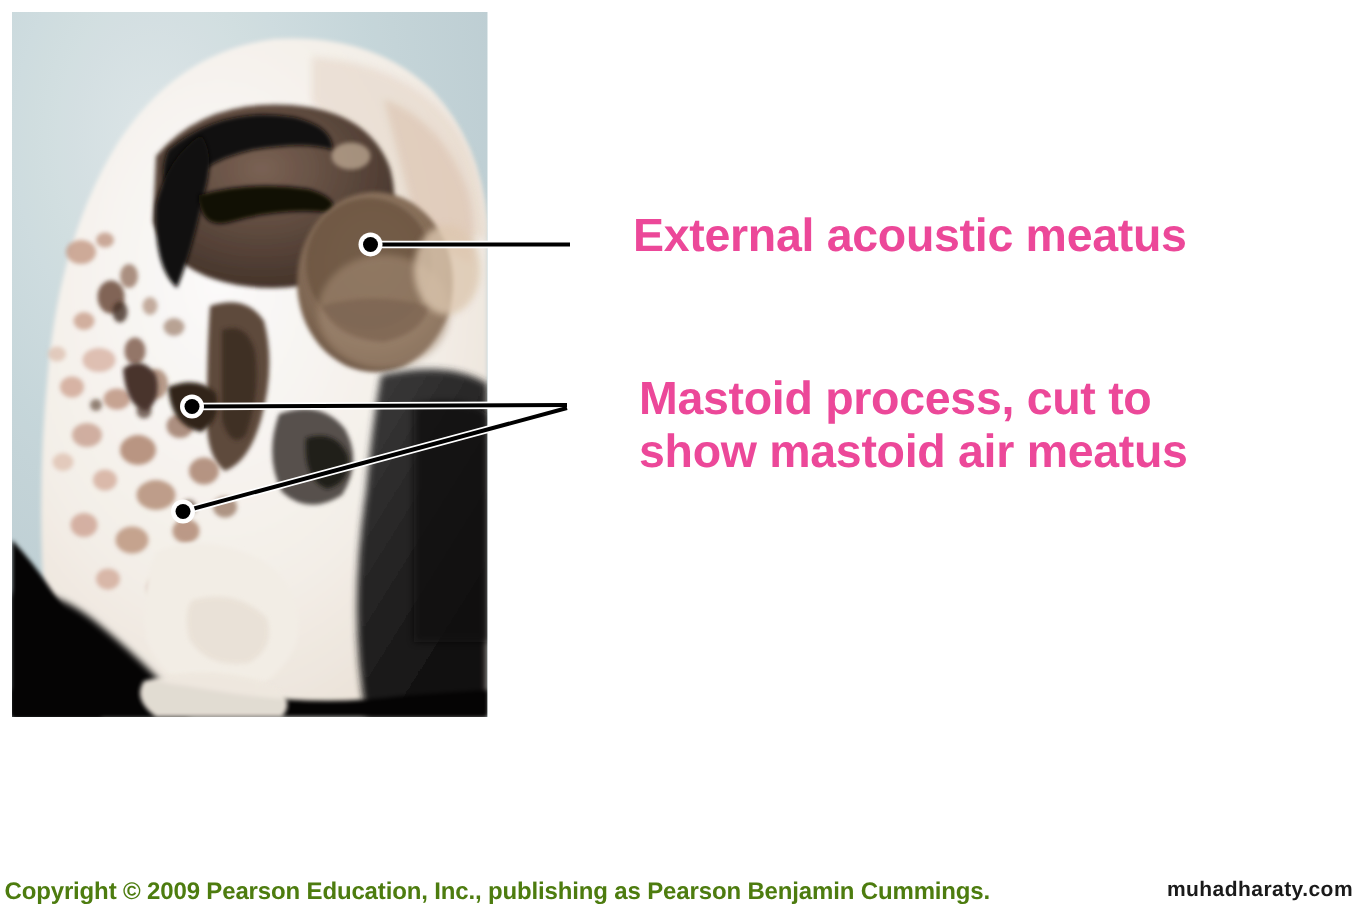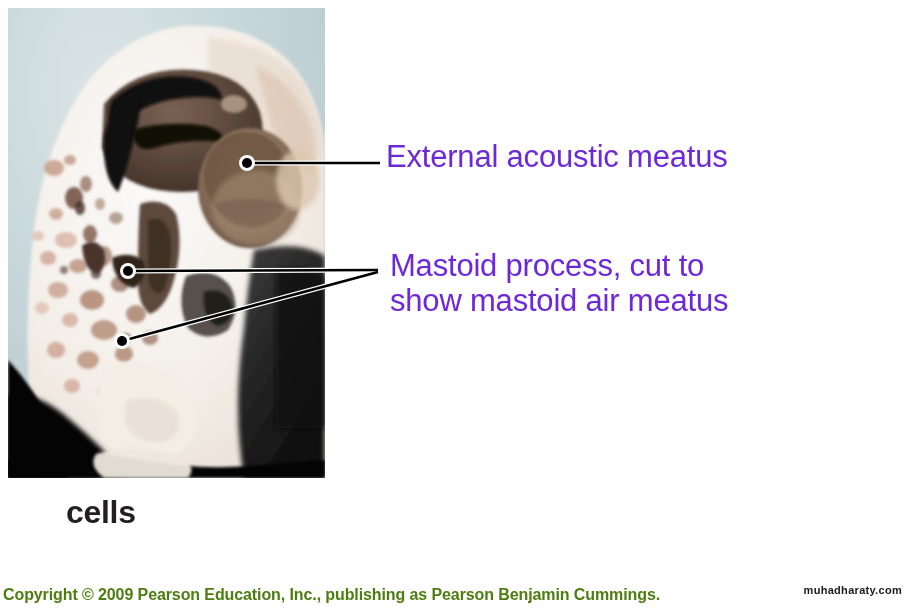--- a/index.html
+++ b/index.html
@@ -32,25 +32,26 @@
   #leaders {
     position: absolute;
     left: 0; top: 0;
     width: 910px; height: 611px;
     pointer-events: none;
   }
 
   
   .callout {
     position: absolute;
-    font-weight: normal;
-    color: #6d28d9;
+    font-weight: bold;
+    color: #ec4899;
     letter-spacing: -0.2px;
     line-height: 1.12;
     white-space: nowrap;
+    margin-left: 36px;
   }
   #label-eam {
     left: 386px;
     top: 140px;
     font-size: 31px;
   }
   #label-mastoid {
     left: 390px;
     top: 249px;
     font-size: 31px;
@@ -83,21 +84,21 @@
     top: 586px;
     font-size: 16px;
     font-weight: bold;
     color: #4d7c0f;
     letter-spacing: -0.1px;
   }
   #watermark {
     position: absolute;
     right: 8px;
     top: 584px;
-    font-size: 11px;
+    font-size: 14px;
     font-weight: bold;
     color: #1a1a1a;
     letter-spacing: 0.3px;
   }
 </style>
 </head>
 <body>
 
 <div id="photo-plate">
   <svg id="photo-svg" viewBox="0 0 317 470" preserveAspectRatio="none">
@@ -253,17 +254,16 @@
 </svg>
 
 <div class="callout" id="label-eam">External acoustic meatus</div>
 
 <div class="callout" id="label-mastoid">
   <span class="ln">Mastoid process, cut to</span>
   <span class="ln">show mastoid air meatus</span>
 </div>
 
 <div id="caption">
-  <span class="cap-line2">cells</span>
 </div>
 
 <div id="copyright">Copyright © 2009 Pearson Education, Inc., publishing as Pearson Benjamin Cummings.</div>
 <div id="watermark">muhadharaty.com</div>
 
 </body></html>

